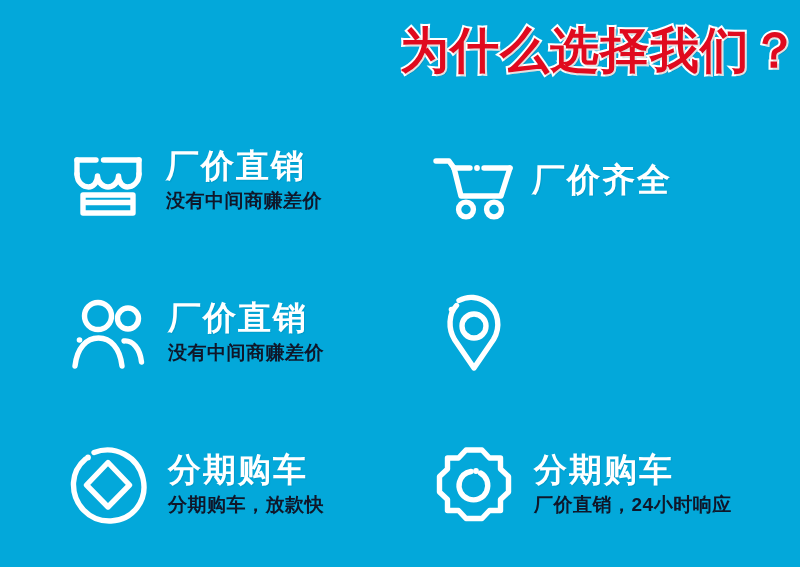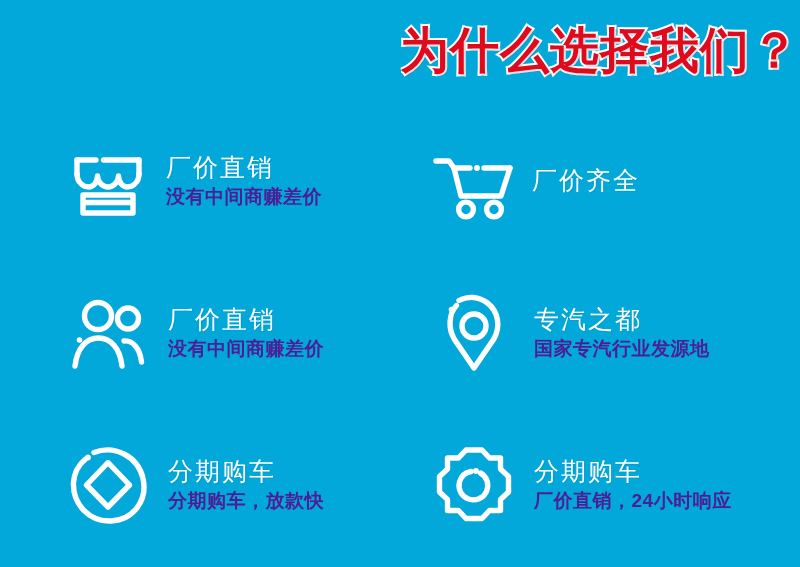--- a/index.html
+++ b/index.html
@@ -78,33 +78,33 @@
     width: 84px;
     height: 84px;
   }
 
   .texts {
     display: flex;
     flex-direction: column;
     justify-content: center;
   }
   .f-title {
-    font-size: 25px;
-    font-weight: normal;
+    font-size: 33px;
+    font-weight: bold;
     color: #ffffff;
     line-height: 1.12;
     letter-spacing: 2px;
     white-space: nowrap;
     text-shadow: 1px 1px 1px rgba(0,0,0,0.07);
   }
   .f-sub {
     margin-top: 5px;
     font-size: 19px;
     font-weight: bold;
-    color: #4c1d95;
+    color: #0f172a;
     line-height: 1.15;
     letter-spacing: 0.5px;
     white-space: nowrap;
   }
 
   
   .row2 .icon-box { margin-right: 18px; }
   .row3 .icon-box { margin-right: 18px; }
 </style>
 </head>
@@ -193,24 +193,20 @@
         <svg viewBox="0 0 84 84" fill="none" stroke="#ffffff" stroke-width="5.4" stroke-linecap="round" stroke-linejoin="round">
 
           <path d="M27 10.5 C36 5.5 47 6.5 55.5 13 C66.5 21.5 69 37 61.5 49.5
                    L42 78 L22.5 49.5 C16 38.5 16.5 24 24.5 15.5"></path>
 
           <circle cx="19.5" cy="19.5" r="2.8" fill="#ffffff" stroke="none"></circle>
 
           <circle cx="42" cy="36" r="12"></circle>
         </svg>
       </div>
-      <div class="texts">
-        <div class="f-title">专汽之都</div>
-        <div class="f-sub">国家专汽行业发源地</div>
-      </div>
     </div>
 
     <div class="cell col-left row3">
       <div class="icon-box">
         <svg viewBox="0 0 84 84" fill="none" stroke="#ffffff" stroke-width="5.4" stroke-linecap="round" stroke-linejoin="round">
 
           <path d="M28 10.5 C49 2.5 72 14.5 77 36.5 C82 58.5 67 78 45 79
                    C23 80 6.5 62 7.5 40.5 C8 31.5 12.5 23 19.5 17"></path>
 
           <circle cx="22" cy="15.5" r="2.9" fill="#ffffff" stroke="none"></circle>

